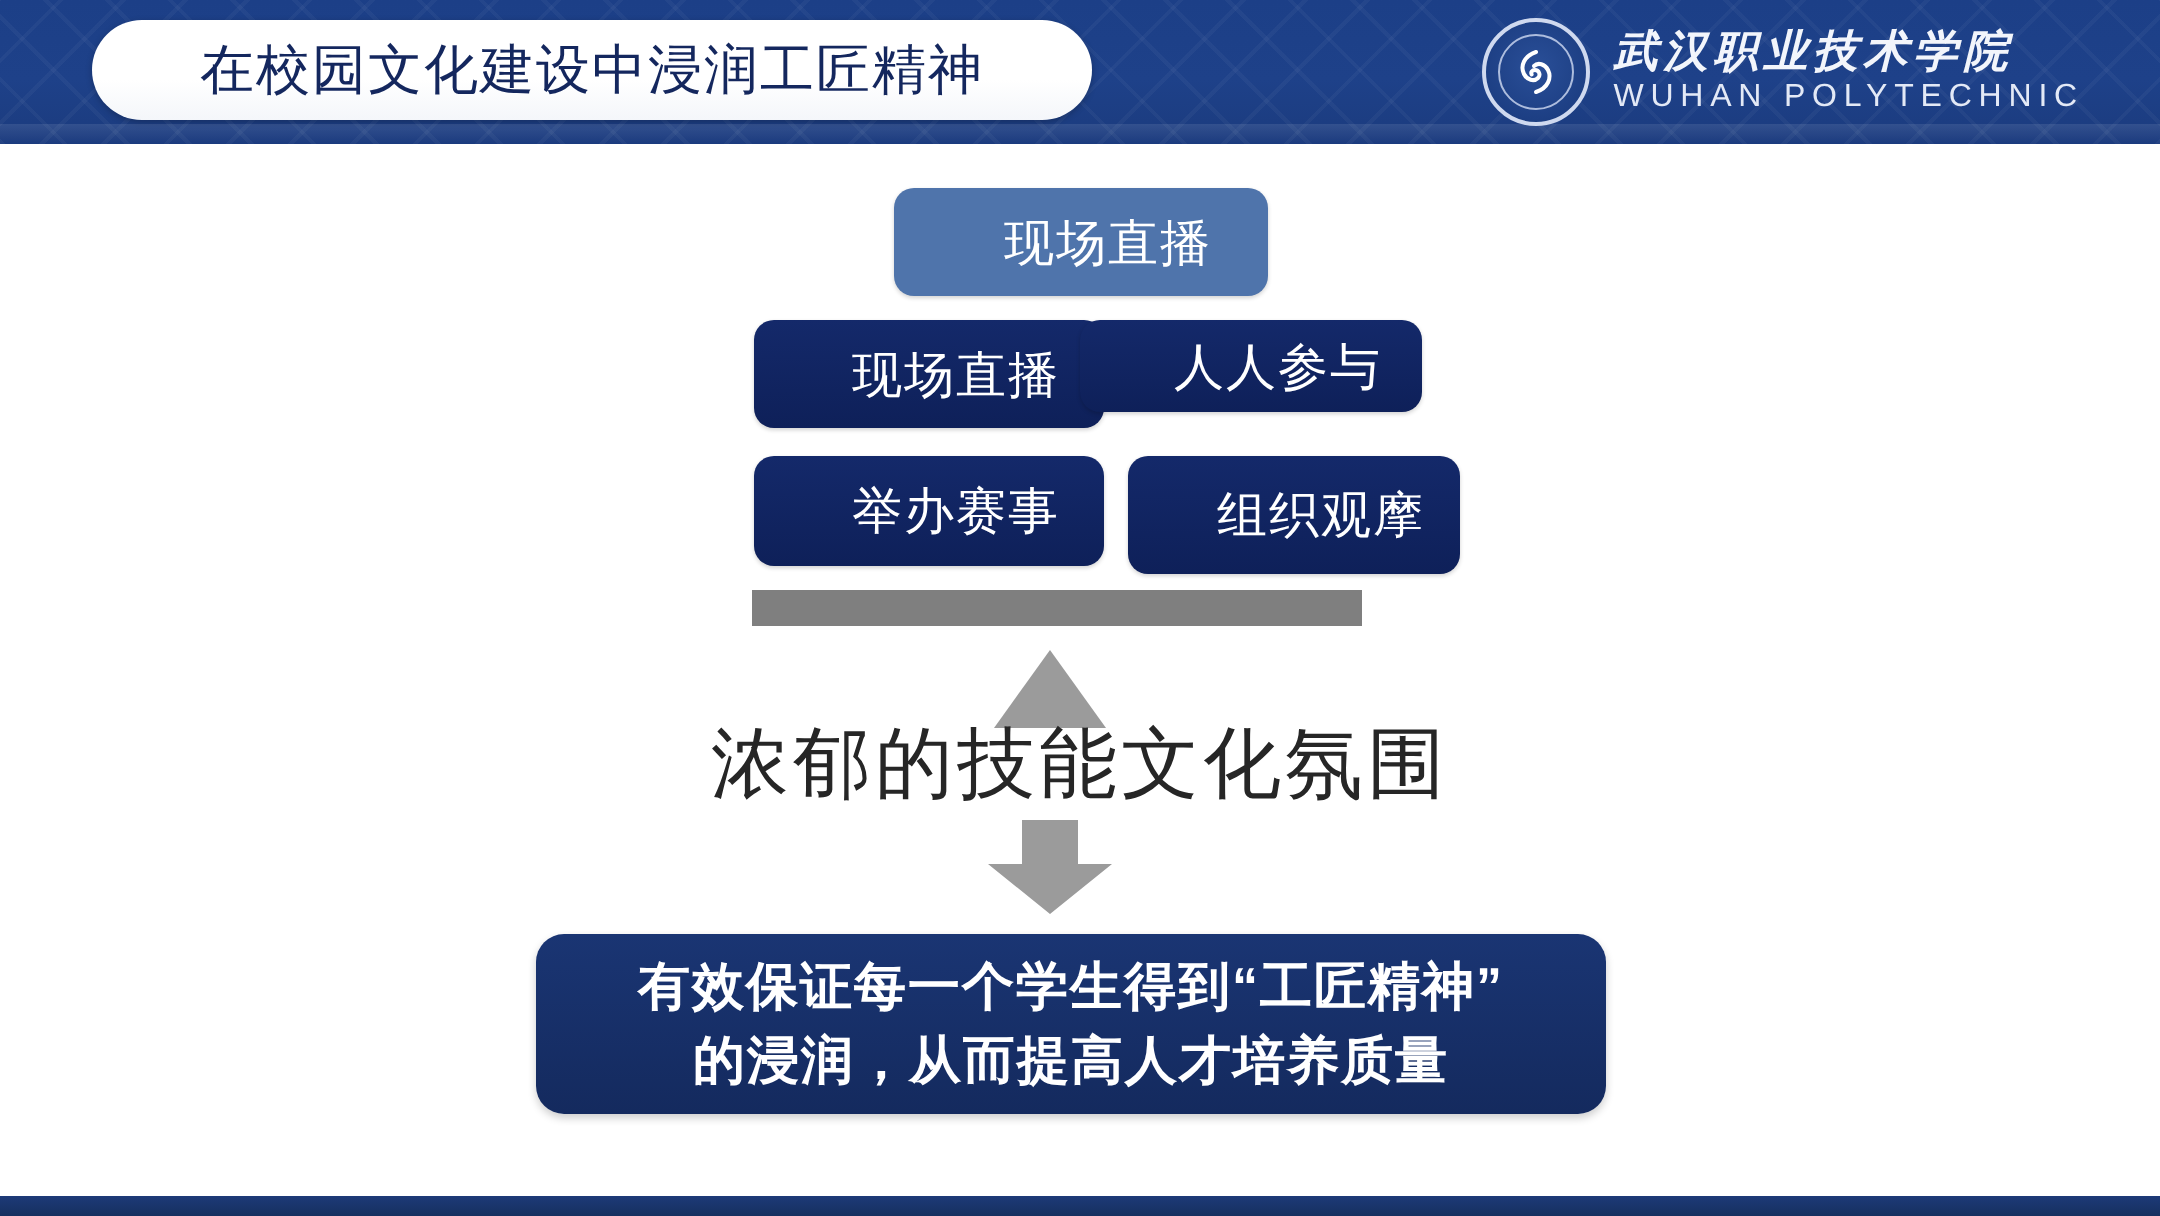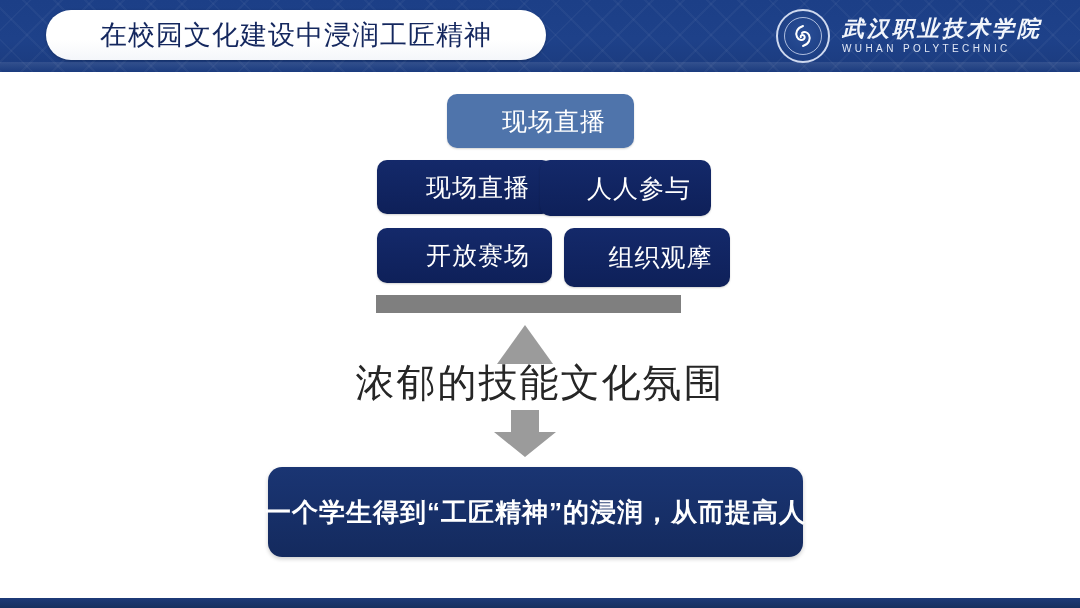--- a/index.html
+++ b/index.html
@@ -97,21 +97,21 @@
     font-size: 22px;
     font-family: "Liberation Serif", "DejaVu Serif", serif;
     font-weight: bold;
     font-style: italic;
     letter-spacing: 3px;
     line-height: 1.08;
     white-space: nowrap;
   }
   .logo-en {
     color: #e3e9f6;
-    font-size: 10px;
+    font-size: 16px;
     letter-spacing: 3.4px;
     line-height: 1.2;
     white-space: nowrap;
     margin-top: 2px;
   }
 
   
   .node {
     position: absolute;
     display: flex;
@@ -128,21 +128,21 @@
   .node-light {
     background: #4f74ab;
   }
   .node-dark {
     background: #0f2460;
     background-image: linear-gradient(180deg, #14296a 0%, #0e2059 100%);
   }
 
   .node-live   { left: 447px; top: 94px;  width: 160px; height: 54px; }
   .node-a1     { left: 377px; top: 160px; width: 148px; height: 54px; }
-  .node-a2     { left: 540px; top: 160px; width: 144px; height: 56px; }
+  .node-a2     { left: 540px; top: 160px; width: 144px; height: 46px; }
   .node-b1     { left: 377px; top: 228px; width: 148px; height: 55px; }
   .node-b2     { left: 564px; top: 228px; width: 139px; height: 59px; text-align: center; }
 
   
   .gray-bar {
     position: absolute;
     left: 376px;
     top: 295px;
     width: 305px;
     height: 18px;
@@ -184,21 +184,21 @@
   .conclusion {
     position: absolute;
     left: 268px;
     top: 467px;
     width: 535px;
     height: 90px;
     border-radius: 14px;
     background: linear-gradient(180deg,#1a3573 0%, #142a5e 100%);
     box-shadow: 0 2px 4px rgba(0,0,0,0.2);
     display: flex;
-    flex-direction: row;
+    flex-direction: column;
     align-items: center;
     justify-content: center;
     color: #ffffff;
   }
   .conclusion-line {
     font-size: 26px;
     font-weight: bold;
     letter-spacing: 1px;
     line-height: 1.42;
     white-space: nowrap;
@@ -239,21 +239,21 @@
       <span class="logo-en">WUHAN POLYTECHNIC</span>
     </div>
   </div>
 
   <div class="node node-light node-live">现场直播</div>
 
   <div class="node node-dark node-a1">现场直播</div>
 
   <div class="node node-dark node-a2">人人参与</div>
 
-  <div class="node node-dark node-b1">开放赛场</div>
+  <div class="node node-dark node-b1">举办赛事</div>
 
   <div class="node node-dark node-b2">组织观摩</div>
 
   <div class="gray-bar"></div>
 
   <div class="arrow-up"></div>
 
   <div class="mid-text">浓郁的技能文化氛围</div>
 
   <div class="arrow-down">

